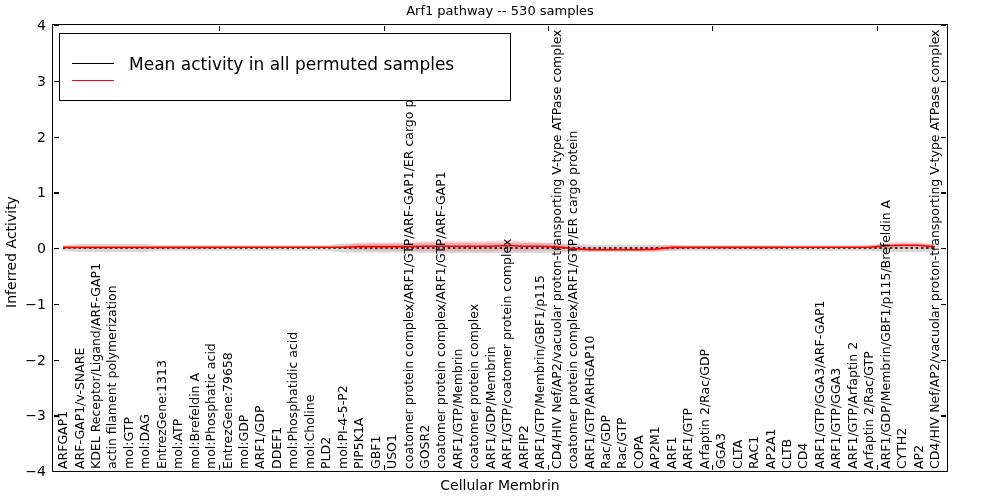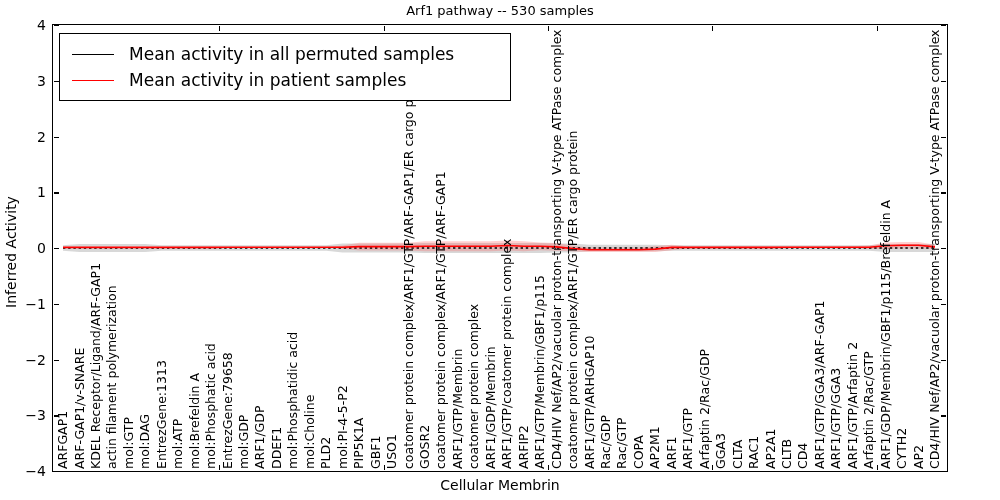--- a/index.html
+++ b/index.html
@@ -114,21 +114,20 @@
 
   <div id="frame"></div>
 
   <div id="legend">
     <div class="legend-row">
       <span class="legend-line" style="border-top-color: rgb(0, 0, 0);"></span>
       <span class="legend-text">Mean activity in all permuted samples</span>
     </div>
     <div class="legend-row">
       <span class="legend-line" style="border-top-color: rgb(255, 0, 0);"></span>
-      <span class="legend-text">Mean activity in patient samples</span>
     </div>
   </div>
 <div class="tick" style="left: 54px; top: 25px; width: 5px; height: 1.3px;"></div>
     <div class="tick" style="left: 941px; top: 25px; width: 5px; height: 1.3px;"></div>
     <div class="tick" style="left: 54px; top: 80.75px; width: 5px; height: 1.3px;"></div>
     <div class="tick" style="left: 941px; top: 80.75px; width: 5px; height: 1.3px;"></div>
     <div class="tick" style="left: 54px; top: 136.5px; width: 5px; height: 1.3px;"></div>
     <div class="tick" style="left: 941px; top: 136.5px; width: 5px; height: 1.3px;"></div>
     <div class="tick" style="left: 54px; top: 192.25px; width: 5px; height: 1.3px;"></div>
     <div class="tick" style="left: 941px; top: 192.25px; width: 5px; height: 1.3px;"></div>

